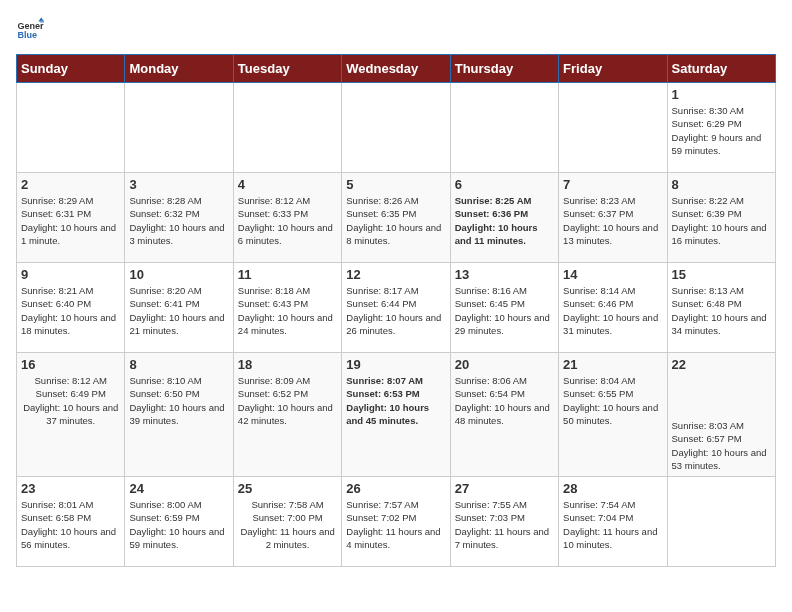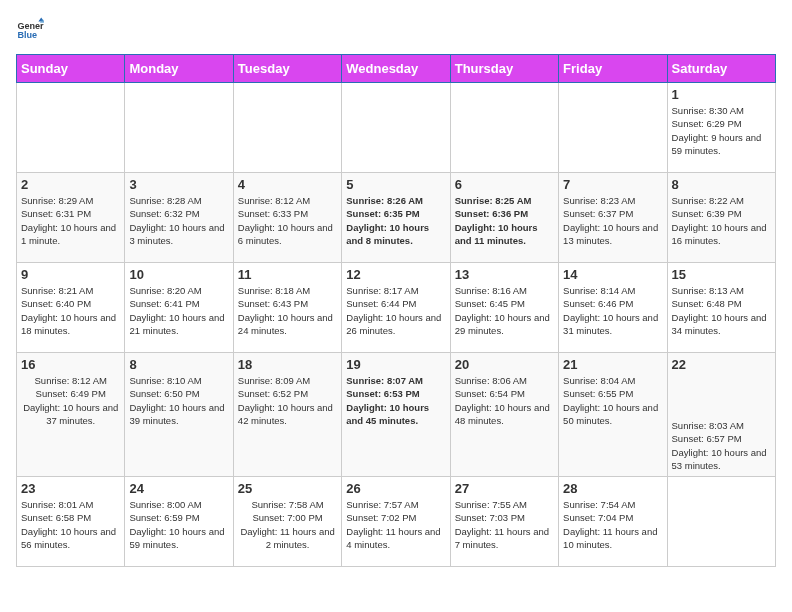--- a/index.html
+++ b/index.html
@@ -36,21 +36,21 @@
     .sub-title {
       font-size: 15px;
       color: #444;
     }
     table {
       width: 100%;
       border-collapse: collapse;
       table-layout: fixed;
     }
     thead tr th {
-      background-color: #d946ef;
+      background-color: #7f1d1d;
       color: white;
       font-size: 13px;
       font-weight: bold;
       padding: 6px 4px;
       text-align: left;
       border: 1px solid #2a6db5;
     }
     tbody tr td {
       border: 1px solid #ccc;
       vertical-align: top;
@@ -141,21 +141,21 @@
 Daylight: 10 hours and 3 minutes.</div>
         </td>
         <td>
           <span class="day-number">4</span>
           <div class="day-info" style="white-space: pre-line;">Sunrise: 8:12 AM
 Sunset: 6:33 PM
 Daylight: 10 hours and 6 minutes.</div>
         </td>
         <td>
           <span class="day-number">5</span>
-          <div class="day-info" style="white-space: pre-line; font-weight: bold;">Sunrise: 8:26 AM
+          <div class="day-info" style="white-space: pre-line;">Sunrise: 8:26 AM
 Sunset: 6:35 PM
 Daylight: 10 hours and 8 minutes.</div>
         </td>
         <td>
           <span class="day-number">6</span>
           <div class="day-info" style="white-space: pre-line; font-weight: bold;">Sunrise: 8:25 AM
 Sunset: 6:36 PM
 Daylight: 10 hours and 11 minutes.</div>
         </td>
         <td>

